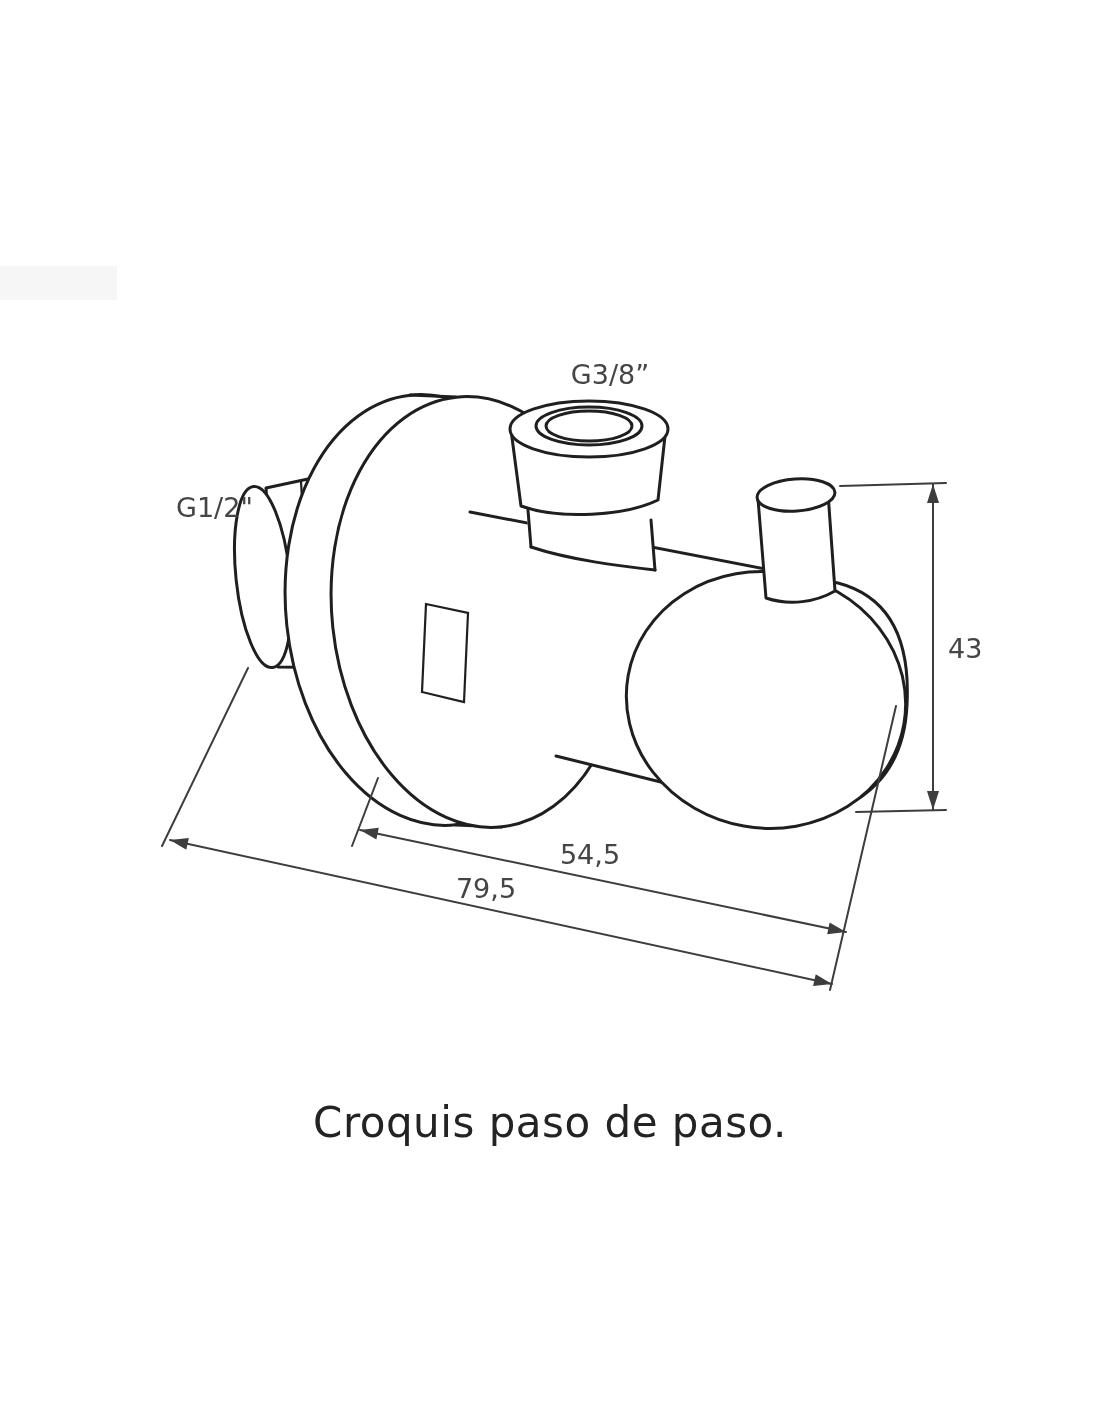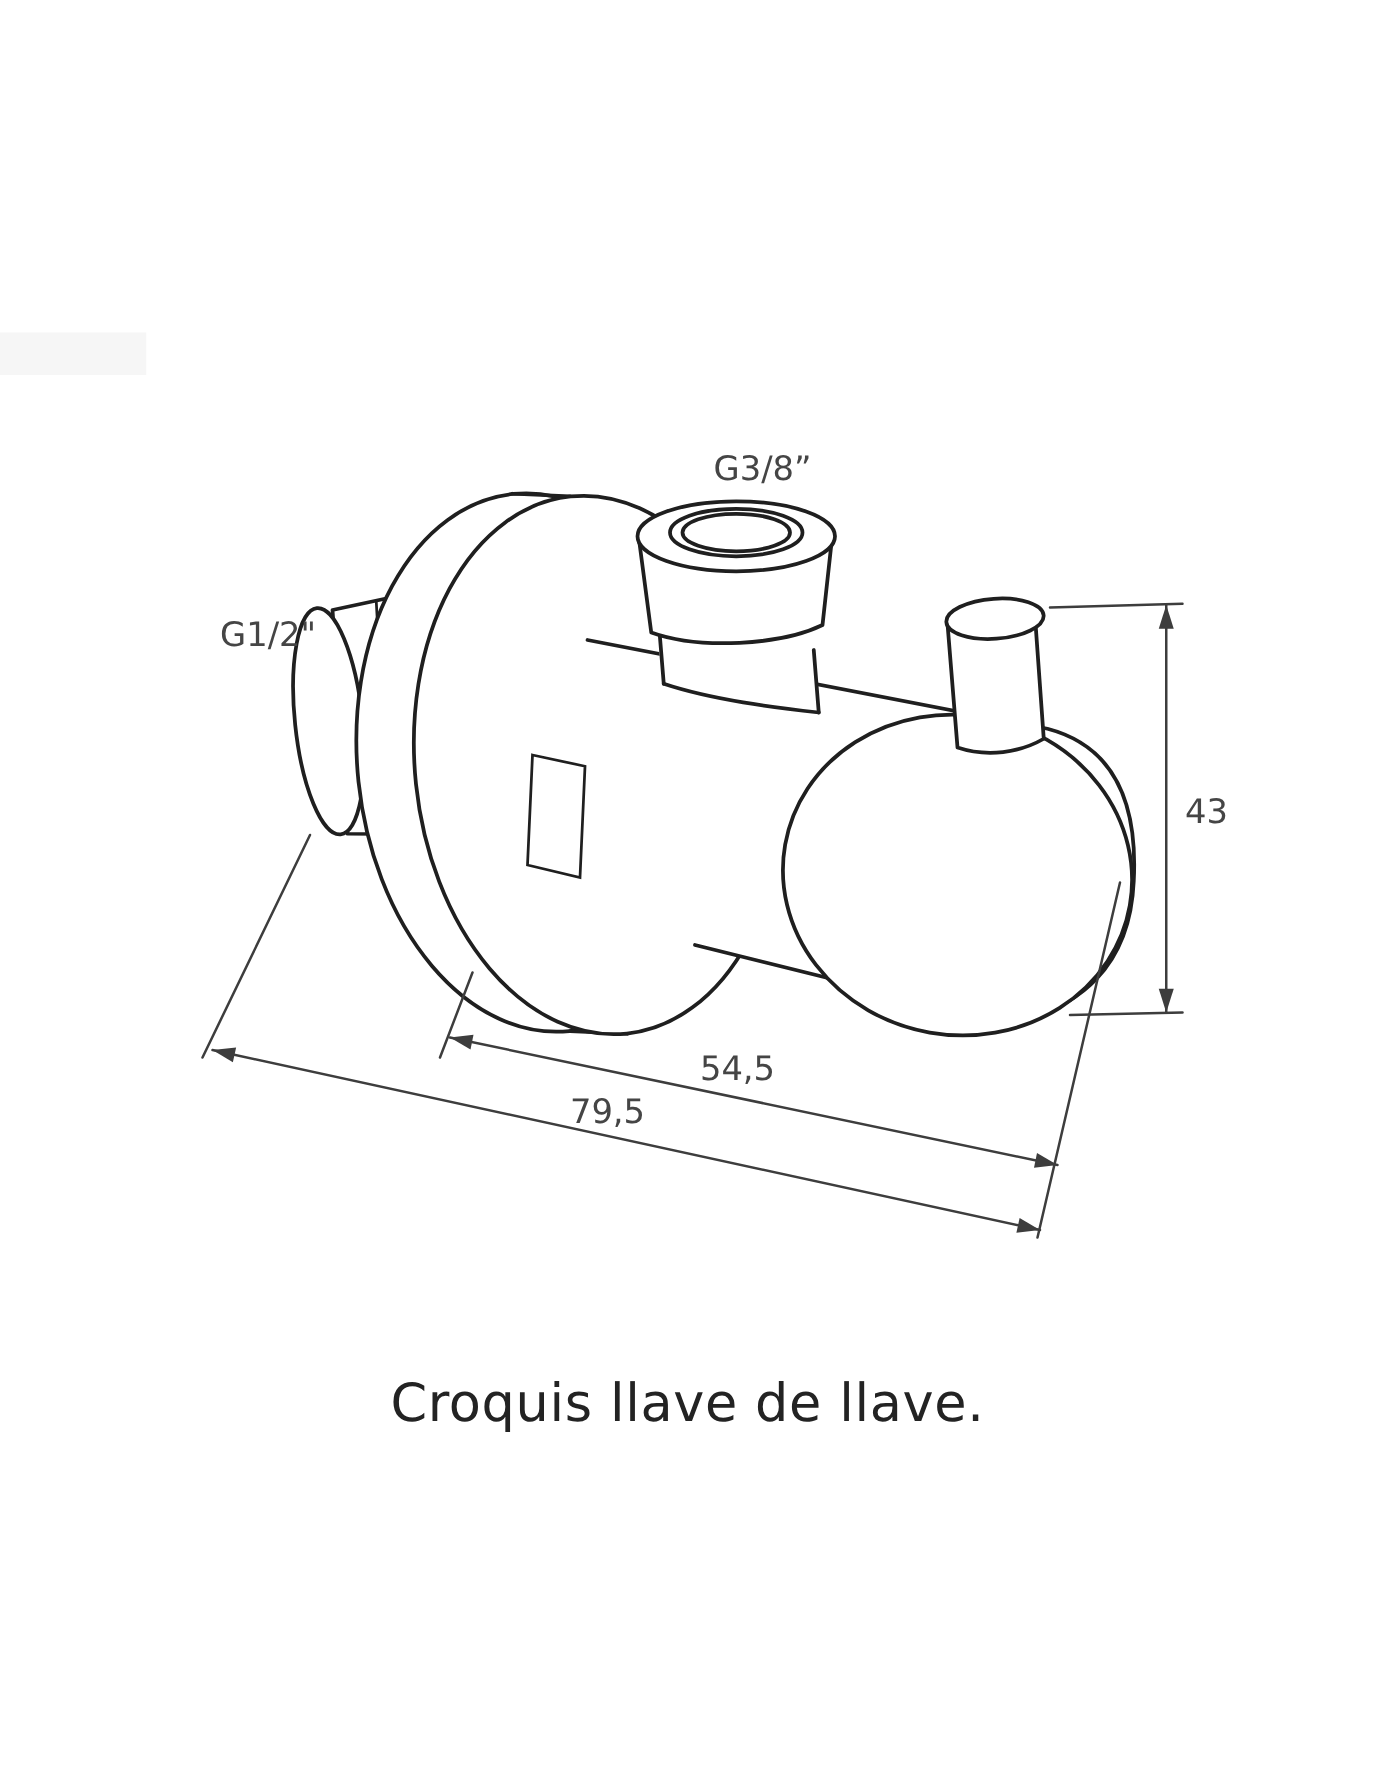--- a/index.html
+++ b/index.html
@@ -149,15 +149,15 @@
       <path class="dim" d="M 170 840 L 832 984"></path>
       <path class="dim-arrow" d="M 170 840 L 186.3 849.7 L 188.9 837.9 Z"></path>
       <path class="dim-arrow" d="M 832 984 L 813.1 986.1 L 815.7 974.3 Z"></path>
       <text class="dim-text" x="486" y="898" text-anchor="middle">79,5</text>
     </g>
 
     <text class="dim-text" x="610" y="384" text-anchor="middle">G3/8”</text>
     <text class="dim-text" x="176" y="517" text-anchor="start">G1/2"</text>
   </svg>
 
-  <div class="caption">Croquis llave de llave.</div>
+  <div class="caption">Croquis paso de paso.</div>
 
 </div>
 
 </body></html>

